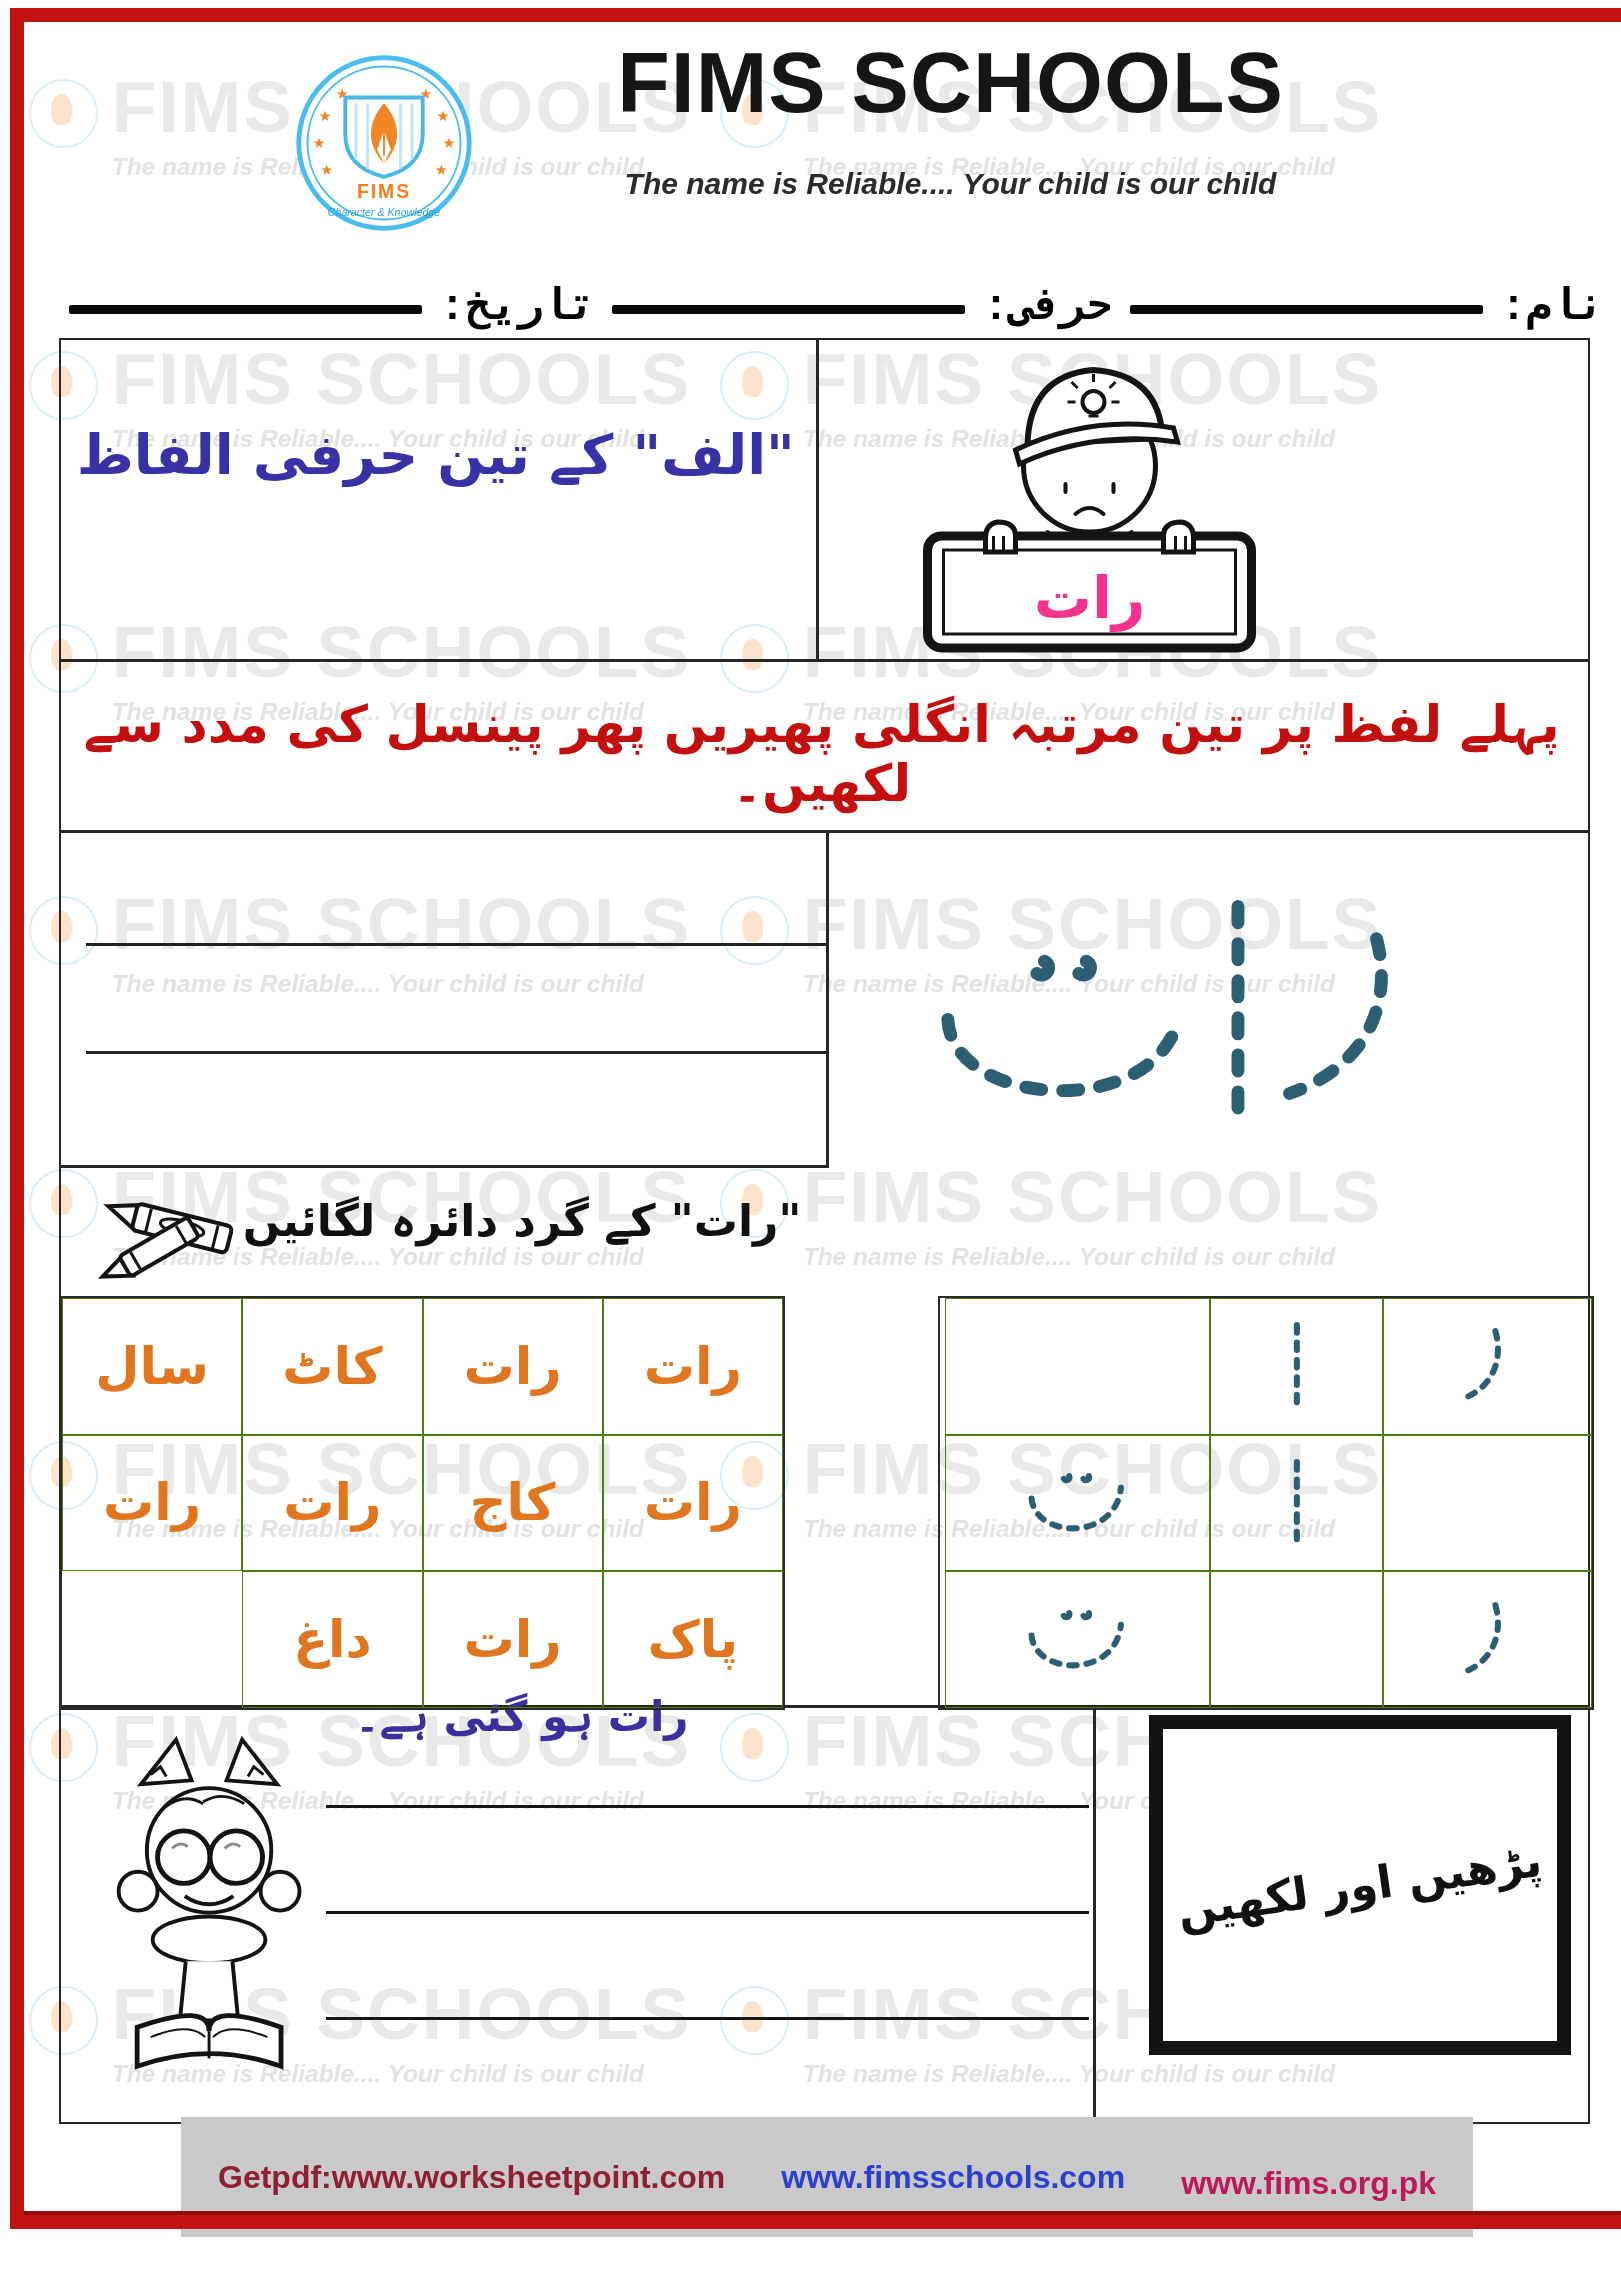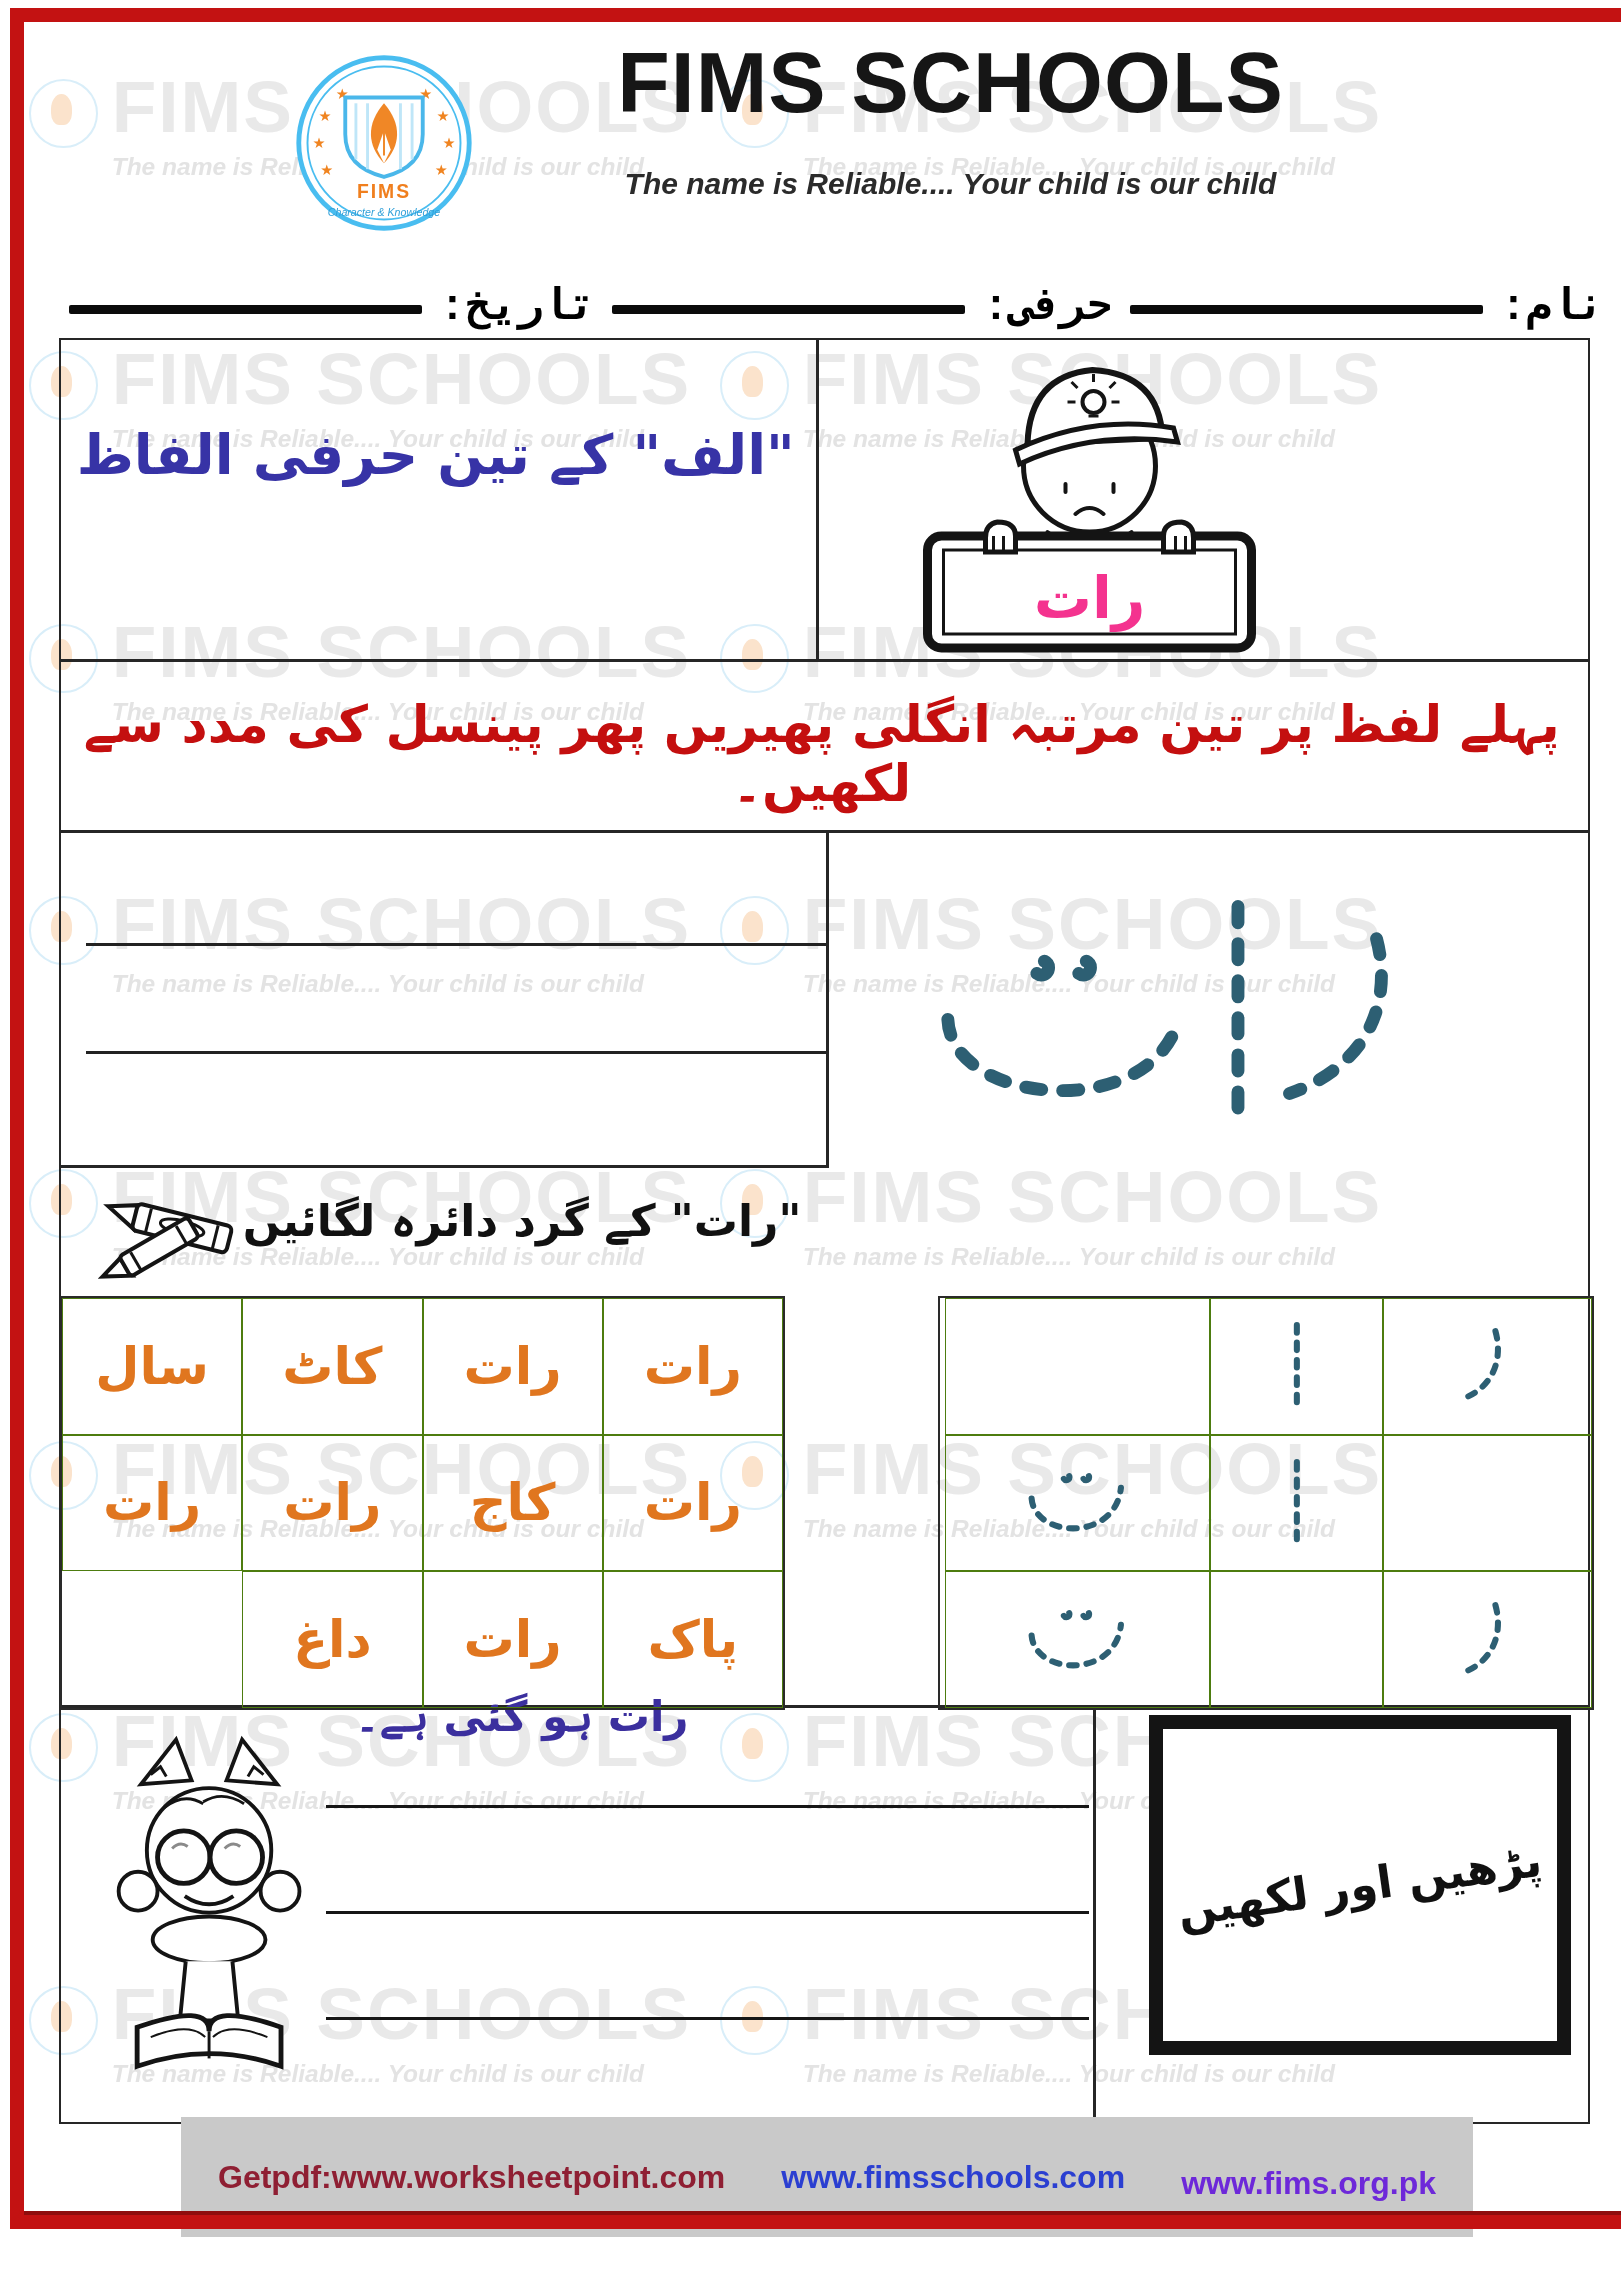--- a/index.html
+++ b/index.html
@@ -410,17 +410,17 @@
     <div class="w-line" style="top:1677px;"></div>
 
     <div class="rw-box">
       <span class="rw-text">پڑھیں اور لکھیں</span>
     </div>
   </div>
 
   <div class="footer-bar" id="footer-bar">
       <span style="color: rgb(143, 31, 51);">Getpdf:www.worksheetpoint.com</span>
       <span style="color: rgb(43, 63, 209);">www.fimsschools.com</span>
-      <span style="color: #6d28d9; margin-top: 12px;">www.fims.org.pk</span>
+      <span style="color: #be185d; margin-top: 12px;">www.fims.org.pk</span>
     </div>
 
 </div>
 
 
 </body></html>

